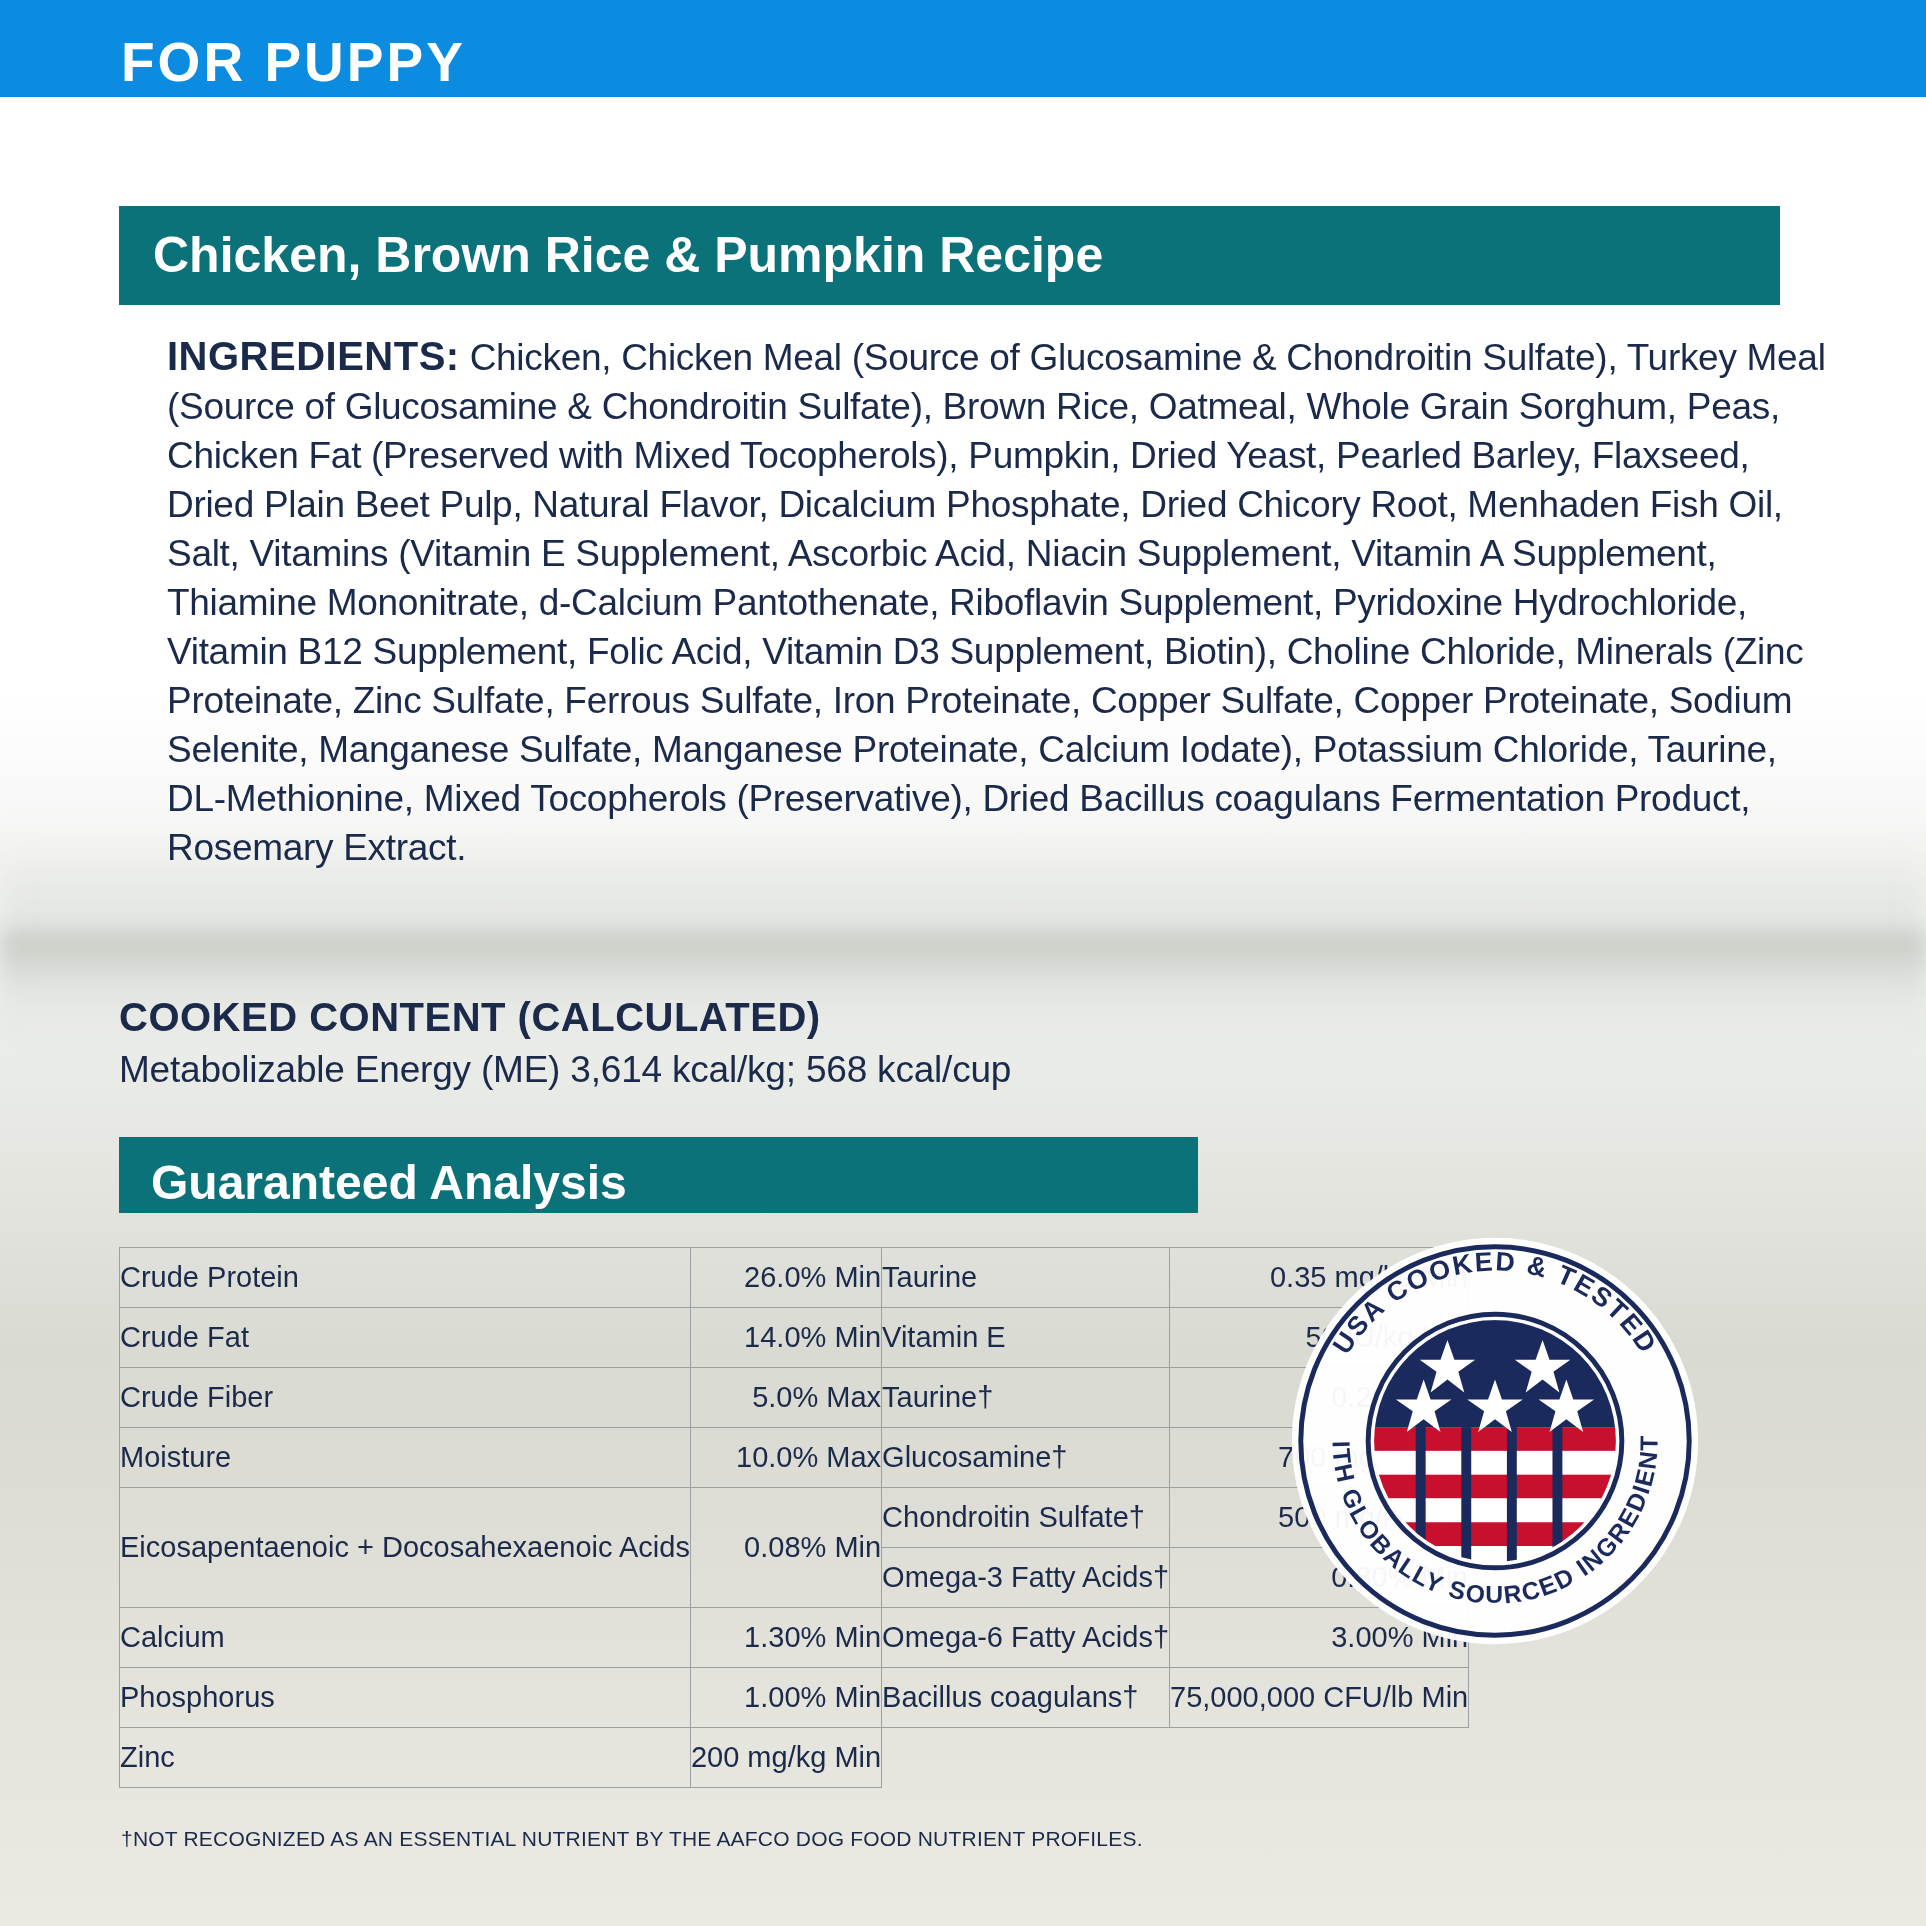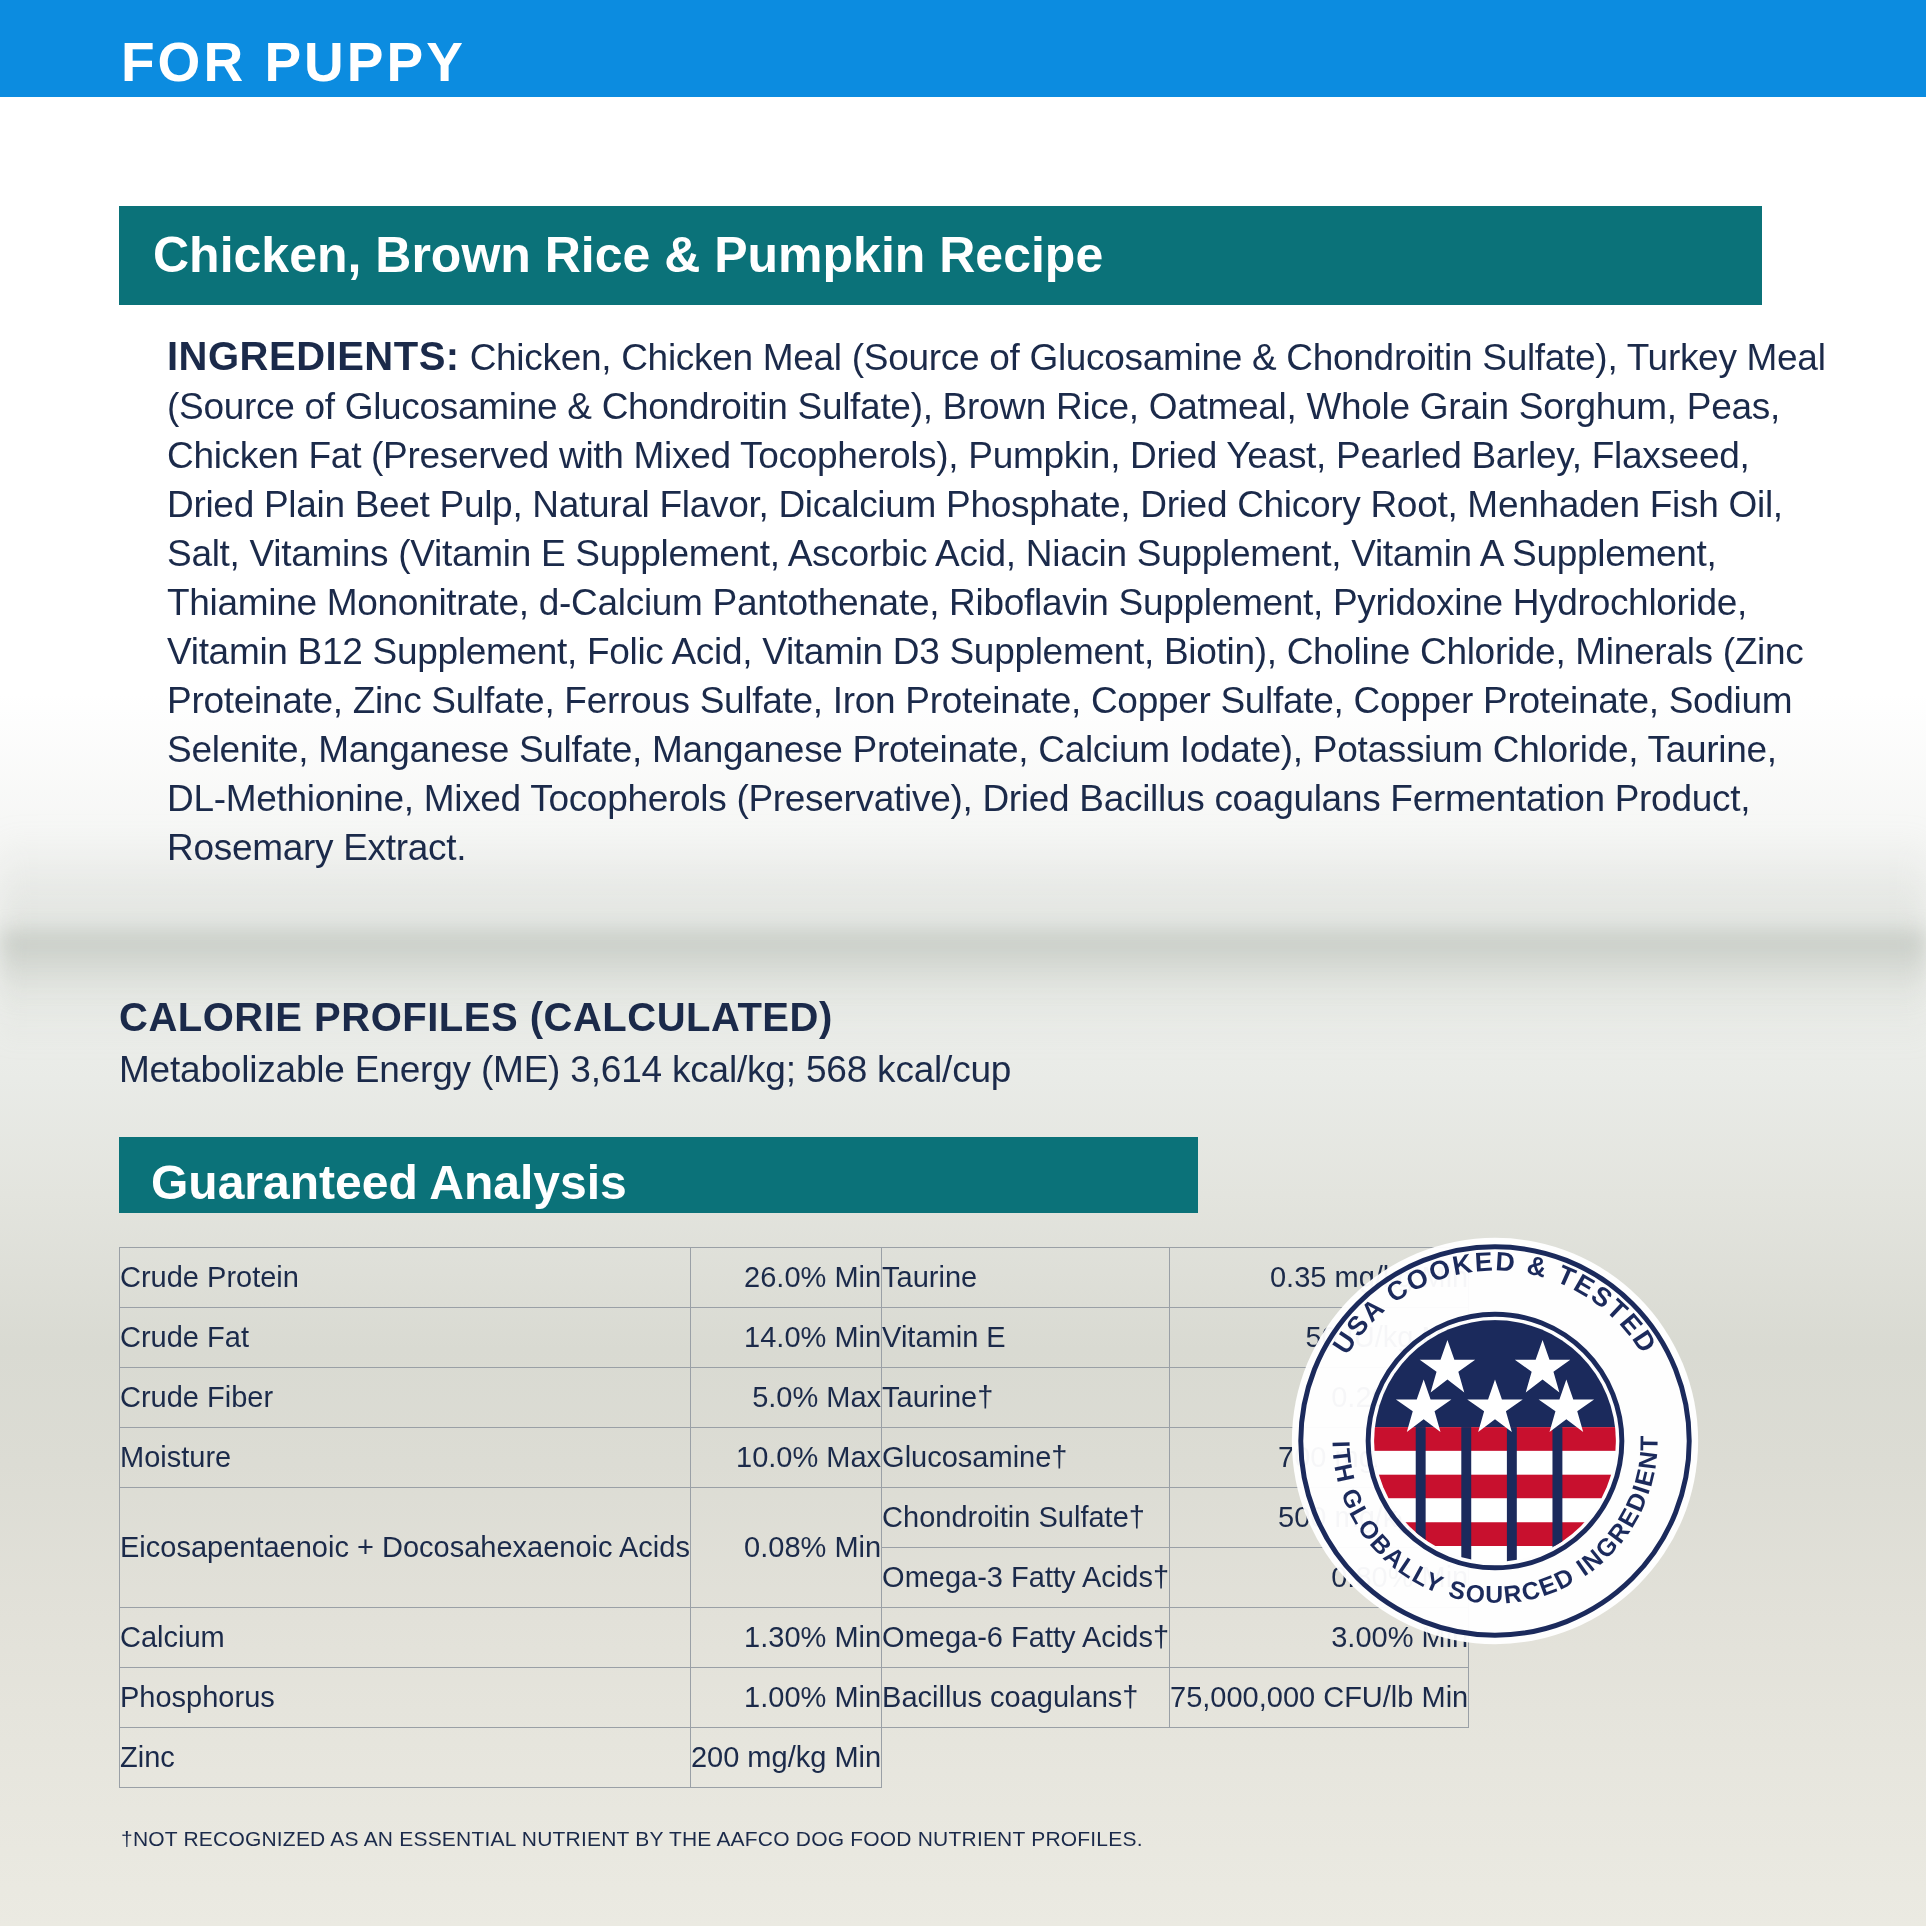--- a/index.html
+++ b/index.html
@@ -83,20 +83,21 @@
   }
 
   
   .recipe-header {
     position: absolute;
     left: 119px;
     top: 206px;
     width: 1643px;
     height: 99px;
     background: #0b7279;
+    padding-left: 18px;
   }
   .recipe-header .recipe-title {
     position: absolute;
     left: 34px;
     top: 20px;
     font-size: 50px;
     color: #ffffff;
     font-weight: bold;
     letter-spacing: 0px;
   }
@@ -223,21 +224,21 @@
   </div>
 
   <div class="recipe-header">
     <div class="recipe-title">Chicken, Brown Rice &amp; Pumpkin Recipe</div>
   </div>
 
   <div class="ingredients">
     <span class="label">INGREDIENTS:</span><span> Chicken, Chicken Meal (Source of Glucosamine &amp; Chondroitin Sulfate), Turkey Meal (Source of Glucosamine &amp; Chondroitin Sulfate), Brown Rice, Oatmeal, Whole Grain Sorghum, Peas, Chicken Fat (Preserved with Mixed Tocopherols), Pumpkin, Dried Yeast, Pearled Barley, Flaxseed, Dried Plain Beet Pulp, Natural Flavor, Dicalcium Phosphate, Dried Chicory Root, Menhaden Fish Oil, Salt, Vitamins (Vitamin E Supplement, Ascorbic Acid, Niacin Supplement, Vitamin A Supplement, Thiamine Mononitrate, d-Calcium Pantothenate, Riboflavin Supplement, Pyridoxine Hydrochloride, Vitamin B12 Supplement, Folic Acid, Vitamin D3 Supplement, Biotin), Choline Chloride, Minerals (Zinc Proteinate, Zinc Sulfate, Ferrous Sulfate, Iron Proteinate, Copper Sulfate, Copper Proteinate, Sodium Selenite, Manganese Sulfate, Manganese Proteinate, Calcium Iodate), Potassium Chloride, Taurine, DL-Methionine, Mixed Tocopherols (Preservative), Dried Bacillus coagulans Fermentation Product, Rosemary Extract.</span>
   </div>
 
-  <div class="calorie-heading">CALORIE PROFILES (CALCULATED)</div>
+  <div class="calorie-heading">COOKED CONTENT (CALCULATED)</div>
   <div class="calorie-text">Metabolizable Energy (ME) 3,614 kcal/kg; 568 kcal/cup</div>
 
   <div class="ga-header">
     <div class="ga-title">Guaranteed Analysis</div>
   </div>
 
   <table class="ga-table">
     <tbody>
       <tr>
         <td class="cell-name col-name-l">Crude Protein</td>

